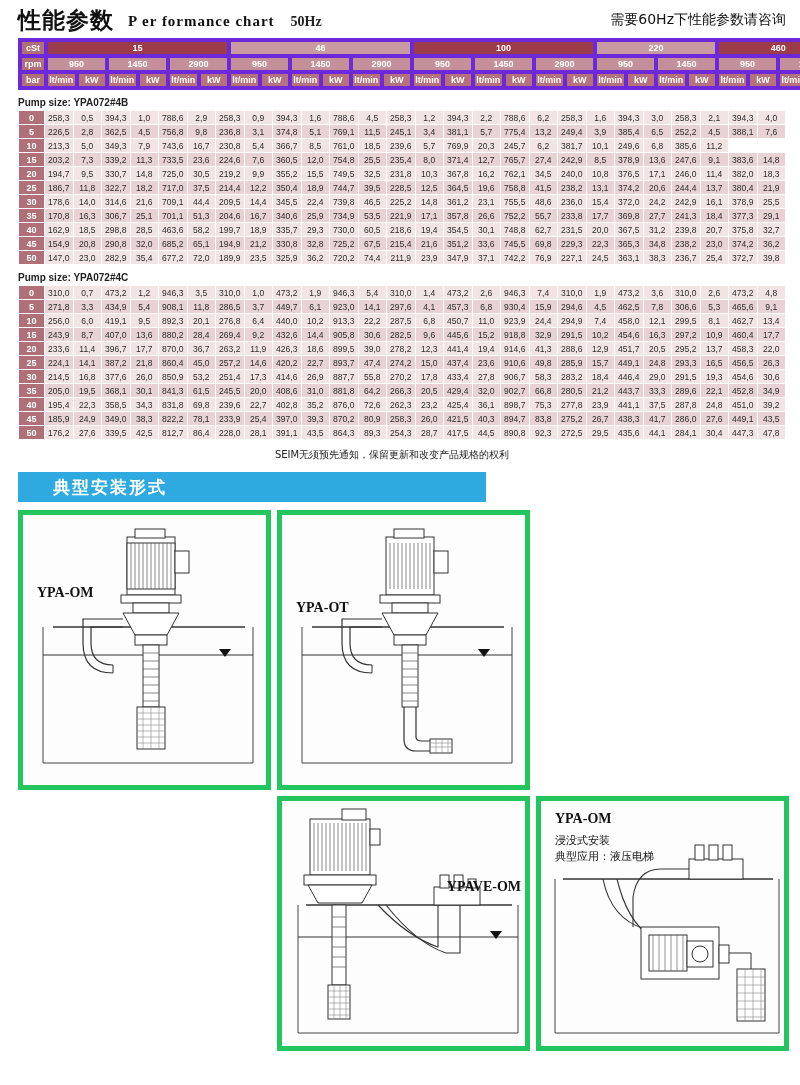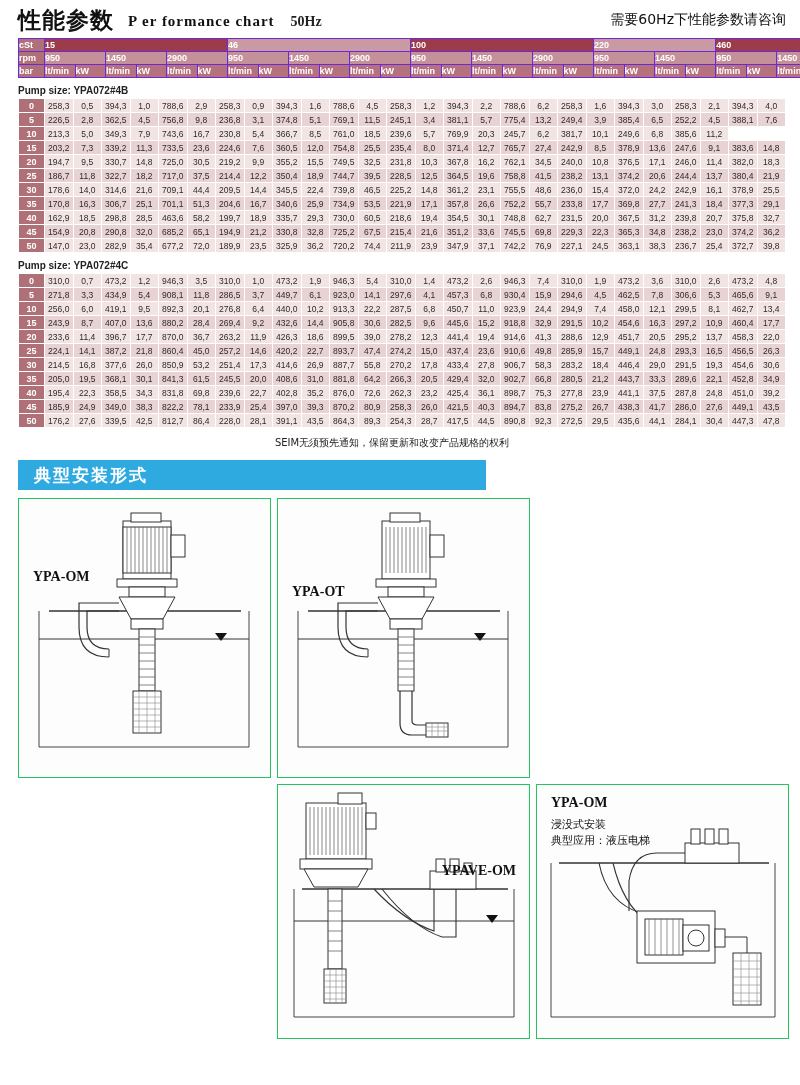--- a/index.html
+++ b/index.html
@@ -53,21 +53,22 @@
   }
 
   
   .headtable {
     margin: 4px 14px 0 18px;
     border-collapse: collapse;
     width: 768px;
     table-layout: fixed;
   }
   .headtable td {
-    border:1px solid #6d28d9;
+    border:4px solid #6d28d9;
+    text-align:center;
     font-size:9px;
     font-weight:bold;
     color:#ffffff;
     padding:1px 0;
     font-family:"Liberation Sans", sans-serif;
   }
   .hl { background:#b07078; width:26px; font-size:9px; }
   .hdark { background:#9c3b4a; }
   .hlight{ background:#c99aa2; }
   .hrpm  { background:#c49099; }
@@ -119,25 +120,25 @@
     background:#2eaae1;
     height:30px;
     width:468px;
     display:flex; align-items:center;
   }
   .banner-label {
     font-family:"DejaVu Sans", sans-serif;
     font-weight:bold;
     font-size:17px;
     color:#ffffff;
-    margin-left:16px;
+    margin-left:35px;
     letter-spacing:2px;
   }
   .diagram-box {
-    border:1px solid #22c55e;
+    border:5px solid #22c55e;
     background:#fdfdfd;
     position:relative;
   }
   .box-a { width:253px; height:280px; }
   .box-b { width:253px; height:280px; }
   .box-c { width:253px; height:255px; }
   .box-d { width:253px; height:255px; }
   .row-top { display:flex; gap:6px; }
   .row-bot { display:flex; gap:6px; margin-left:259px; margin-top:6px; }
 
@@ -1020,21 +1021,21 @@
             <path d="M100 104 L60 104 L60 128 Q60 158 90 158" stroke="#333" stroke-width="1.2"></path>
             <line x1="90" y1="150" x2="90" y2="158"></line>
           </g>
         </svg>
       </div>
     </div>
 
     <div class="row-bot">
 
       <div class="diagram-box box-c">
-        <div class="dg-label" style="right:13px; top:78px;">YPAVE-OM</div>
+        <div class="dg-label" style="right:4px; top:78px;">YPAVE-OM</div>
         <svg width="251" height="253" viewBox="0 0 251 253">
           <g stroke="#333" fill="none" stroke-width="1">
             <path d="M16 104 L16 232 L236 232 L236 104" stroke="#444"></path>
             <line x1="16" y1="136" x2="236" y2="136" stroke="#333"></line>
             <polygon points="208,130 220,130 214,138" fill="#111" stroke="none"></polygon>
             <line x1="24" y1="104" x2="230" y2="104" stroke="#333" stroke-width="1.4"></line>
 
             <rect x="28" y="18" width="60" height="56" fill="#fff"></rect>
             <g stroke="#555" stroke-width="0.7">
               <line x1="32" y1="22" x2="32" y2="70"></line>

